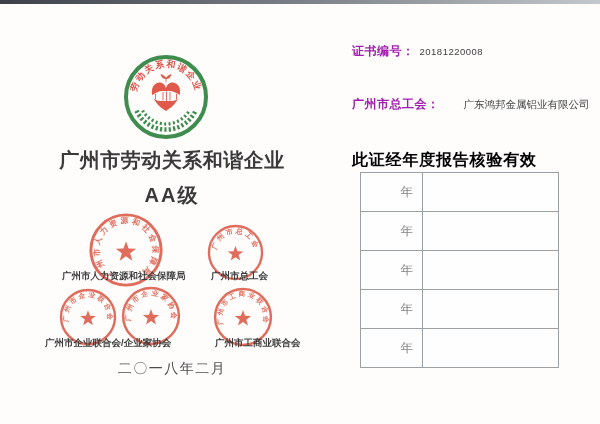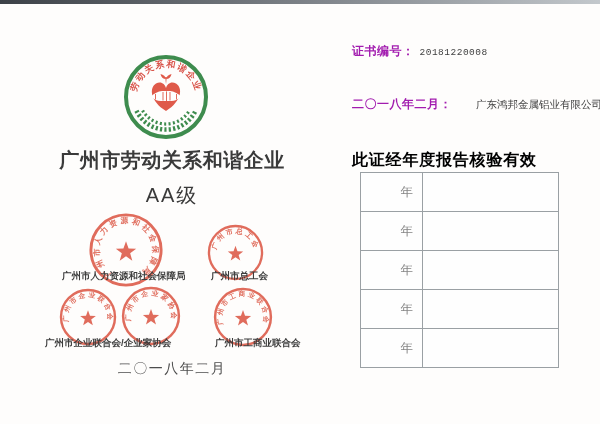--- a/index.html
+++ b/index.html
@@ -6,42 +6,42 @@
   body{width:600px;height:424px;background:#fff;font-family:"Liberation Sans",sans-serif;position:relative;overflow:hidden;}
   .page{position:absolute;inset:0;background:#fefdfc;}
   .top-edge{position:absolute;top:0;left:0;right:0;height:4px;
     background:linear-gradient(to right,#3c4147,#82878d 55%,#c3c8cc);}
 
   
   .emblem{position:absolute;left:122px;top:53px;}
   .cert-title-1{position:absolute;left:0;top:147px;width:344px;text-align:center;
     font-size:20px;font-weight:700;color:#3a3a3a;letter-spacing:.5px;}
   .cert-title-2{position:absolute;left:0;top:182px;width:344px;text-align:center;
-    font-size:20px;font-weight:400;color:#3a3a3a;letter-spacing:2px;}
+    font-size:20px;font-weight:700;color:#3a3a3a;letter-spacing:2px;}
   .cert-date{position:absolute;left:0;top:360px;width:344px;text-align:center;
     font-size:14px;color:#4d4d4d;letter-spacing:1.5px;}
 
   .seal{position:absolute;opacity:.88;}
   .seal-1{left:87px;top:211px;width:78px;height:78px;}
   .seal-2{left:206px;top:223px;width:59px;height:59px;}
   .seal-3{left:58px;top:287px;width:60px;height:60px;}
   .seal-4{left:120px;top:285px;width:62px;height:62px;}
   .seal-5{left:212px;top:286px;width:62px;height:62px;}
 
   .seal-label{position:absolute;font-size:9.5px;font-weight:700;color:#3c3c3c;white-space:nowrap;}
   .sl-1{left:62px;top:270px;}
   .sl-2{left:211px;top:270px;}
   .sl-3{left:45px;top:337px;}
   .sl-4{left:215px;top:337px;}
 
   
   .row-certno{position:absolute;left:352px;top:41px;white-space:nowrap;}
   .row-holder{position:absolute;left:352px;top:94px;white-space:nowrap;}
   .label-bold{font-size:12px;font-weight:700;color:#a21caf;letter-spacing:.5px;}
-  .value-serif{font-family:Liberation Mono, monospace;color:#3f3f3f;}
+  .value-serif{font-family:Liberation Sans, sans-serif;color:#3f3f3f;}
   .certno-value{font-size:9.5px;margin-left:5px;letter-spacing:.5px;}
   .holder-value{font-size:10.5px;margin-left:24px;}
   .validity-note{position:absolute;left:352px;top:150px;font-size:16px;font-weight:700;
     letter-spacing:.8px;color:#000000;}
 
   .year-table{position:absolute;left:360px;top:172px;width:197px;height:194px;
     border:1px solid #9aa0a4;display:flex;flex-direction:column;background:#fefefe;}
   .year-row{flex:1;display:flex;border-bottom:1px solid #9aa0a4;}
   .year-row:last-child{border-bottom:none;}
   .year-cell{width:52px;border-right:1px solid #9aa0a4;display:flex;align-items:center;
@@ -148,21 +148,21 @@
   <div class="seal-label sl-3">广州市企业联合会/企业家协会</div>
   <div class="seal-label sl-4">广州市工商业联合会</div>
 
   <div class="cert-date">二〇一八年二月</div>
 
   <div class="row-certno">
     <span class="label-bold">证书编号：</span><span class="value-serif certno-value">20181220008</span>
   </div>
 
   <div class="row-holder">
-    <span class="label-bold">二〇一八年二月：</span><span class="value-serif holder-value">广东鸿邦金属铝业有限公司</span>
+    <span class="label-bold">广州市总工会：</span><span class="value-serif holder-value">广东鸿邦金属铝业有限公司</span>
   </div>
 
   <div class="validity-note">此证经年度报告核验有效</div>
 
   <div class="year-table">
     <div class="year-row">
       <div class="year-cell">年</div>
       <div class="blank-cell"></div>
     </div>
     <div class="year-row">

